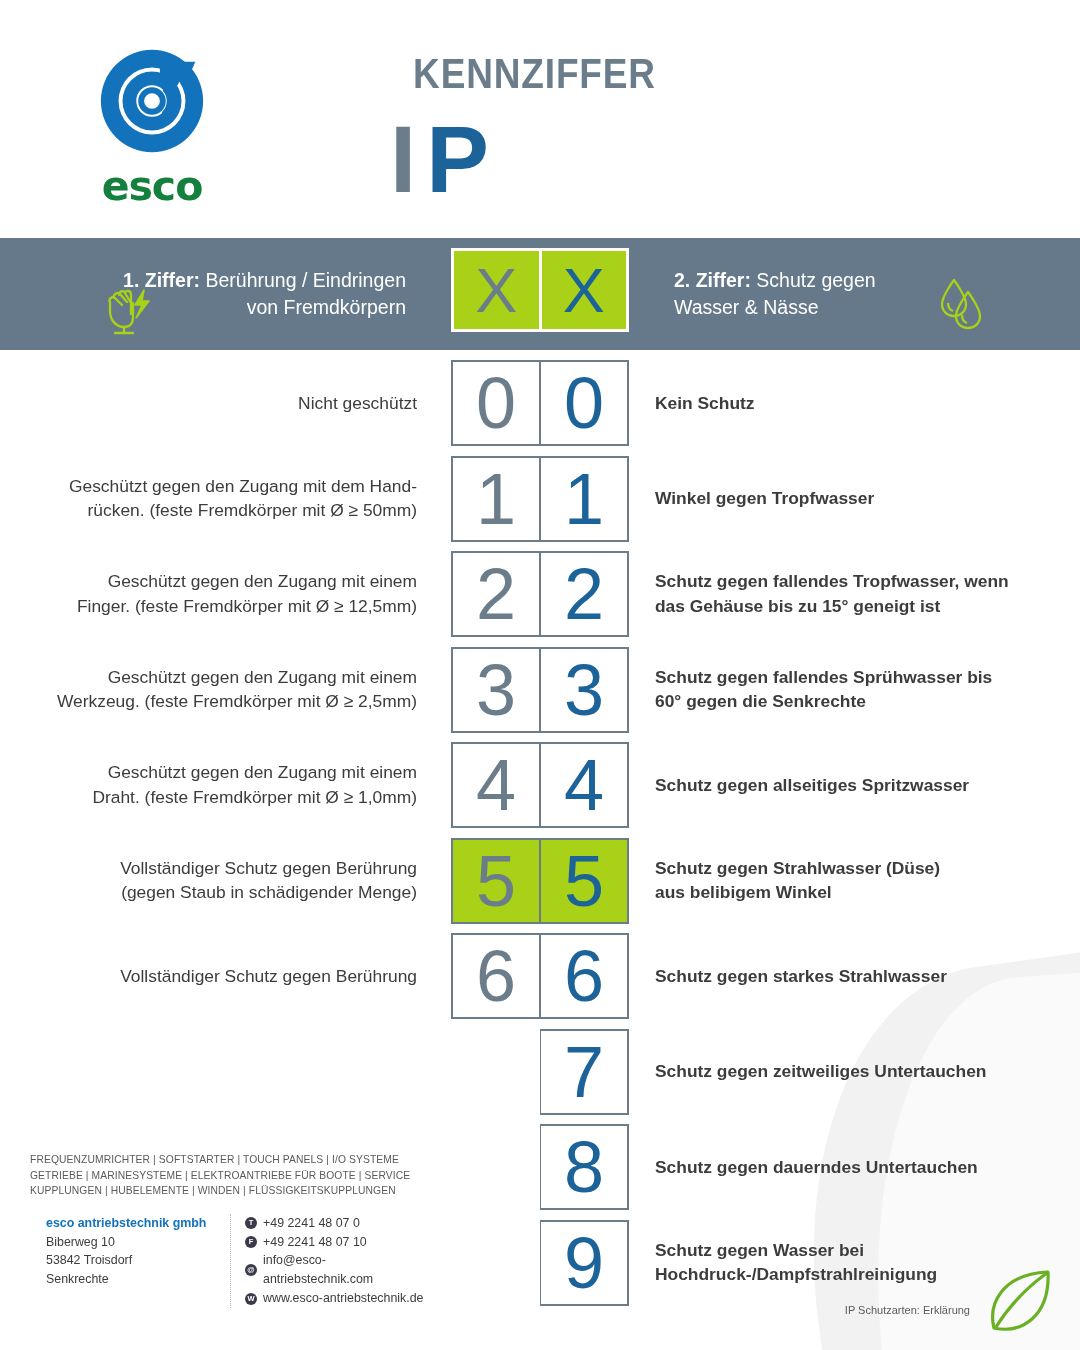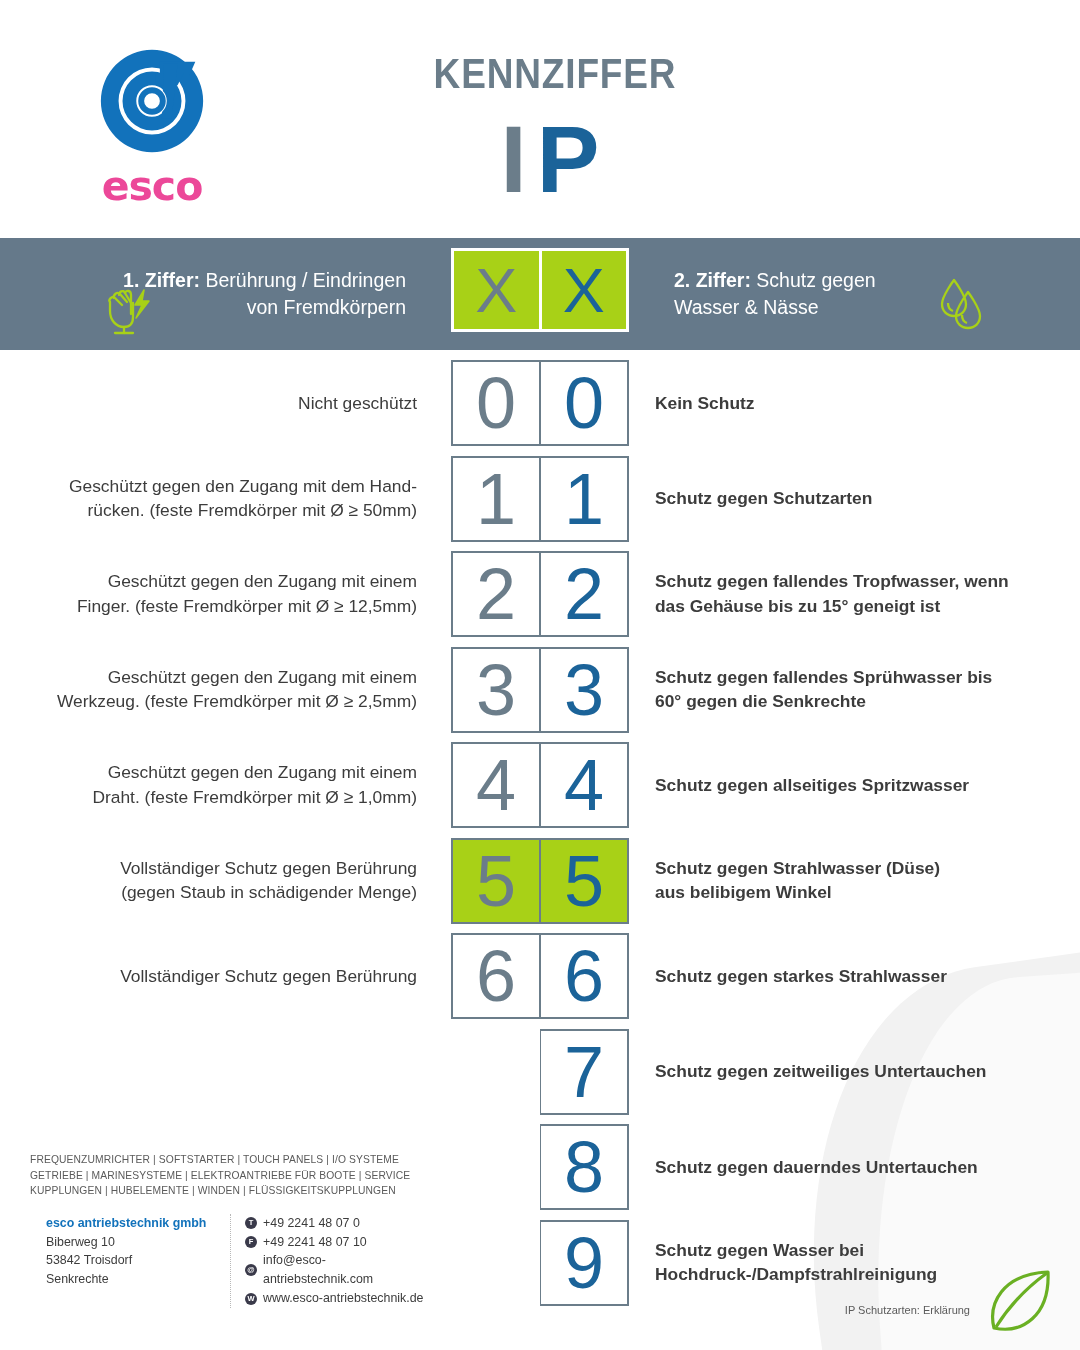--- a/index.html
+++ b/index.html
@@ -20,24 +20,24 @@
     transform:rotate(-8deg); }
   .swoosh-2 { right:-20px; bottom:-30px; width:230px; height:400px;
     background:#fafafa; border-radius:70% 0 0 0/85% 0 0 0;
     transform:rotate(-4deg); }
 
   
   .header { position:relative; height:238px; z-index:2; }
   .logo-wrap { position:absolute; left:62px; top:42px; width:180px; }
   .logo-mark { width:118px; height:118px; margin:0 auto; display:block; }
   .logo-word { display:block; text-align:center; margin-top:2px;
-    font-size:41px; font-weight:bold; color:#ec4899; letter-spacing:-1px;
+    font-size:41px; font-weight:bold; color:#15803d; letter-spacing:-1px;
     font-family:"DejaVu Sans", sans-serif; }
 
-  .title-block { position:absolute; left:390px; top:52px; width:330px; text-align:center; }
+  .title-block { position:absolute; left:390px; top:52px; width:330px; text-align:left; }
   .kenn { font-size:43px; font-weight:bold; color:#6b7d8a;
     letter-spacing:1px; line-height:1; font-family:"Liberation Sans", sans-serif;
     transform:scaleX(0.86); transform-origin:center; }
   .ip { margin-top:18px; font-size:94px; font-weight:bold; line-height:1;
     letter-spacing:10px; }
   .ip .i { color:#6b7d8a; }
   .ip .p { color:#1b6399; }
 
   
   .band { position:relative; height:112px; background:#65798a; z-index:2; }
@@ -270,21 +270,21 @@
     <div>Nicht geschützt</div>
   </div>
 <div class="desc r" style="top: 390.6px;">
     <div>Kein Schutz</div>
   </div>
 <div class="desc l" style="top: 473.7px;">
     <div>Geschützt gegen den Zugang mit dem Hand-</div>
     <div>rücken. (feste Fremdkörper mit Ø ≥ 50mm)</div>
   </div>
 <div class="desc r" style="top: 486.1px;">
-    <div>Schutz gegen Schutzarten</div>
+    <div>Winkel gegen Tropfwasser</div>
   </div>
 <div class="desc l" style="top: 569.2px;">
     <div>Geschützt gegen den Zugang mit einem</div>
     <div>Finger. (feste Fremdkörper mit Ø ≥ 12,5mm)</div>
   </div>
 <div class="desc r" style="top: 569.2px;">
     <div>Schutz gegen fallendes Tropfwasser, wenn</div>
     <div>das Gehäuse bis zu 15° geneigt ist</div>
   </div>
 <div class="desc l" style="top: 664.7px;">

